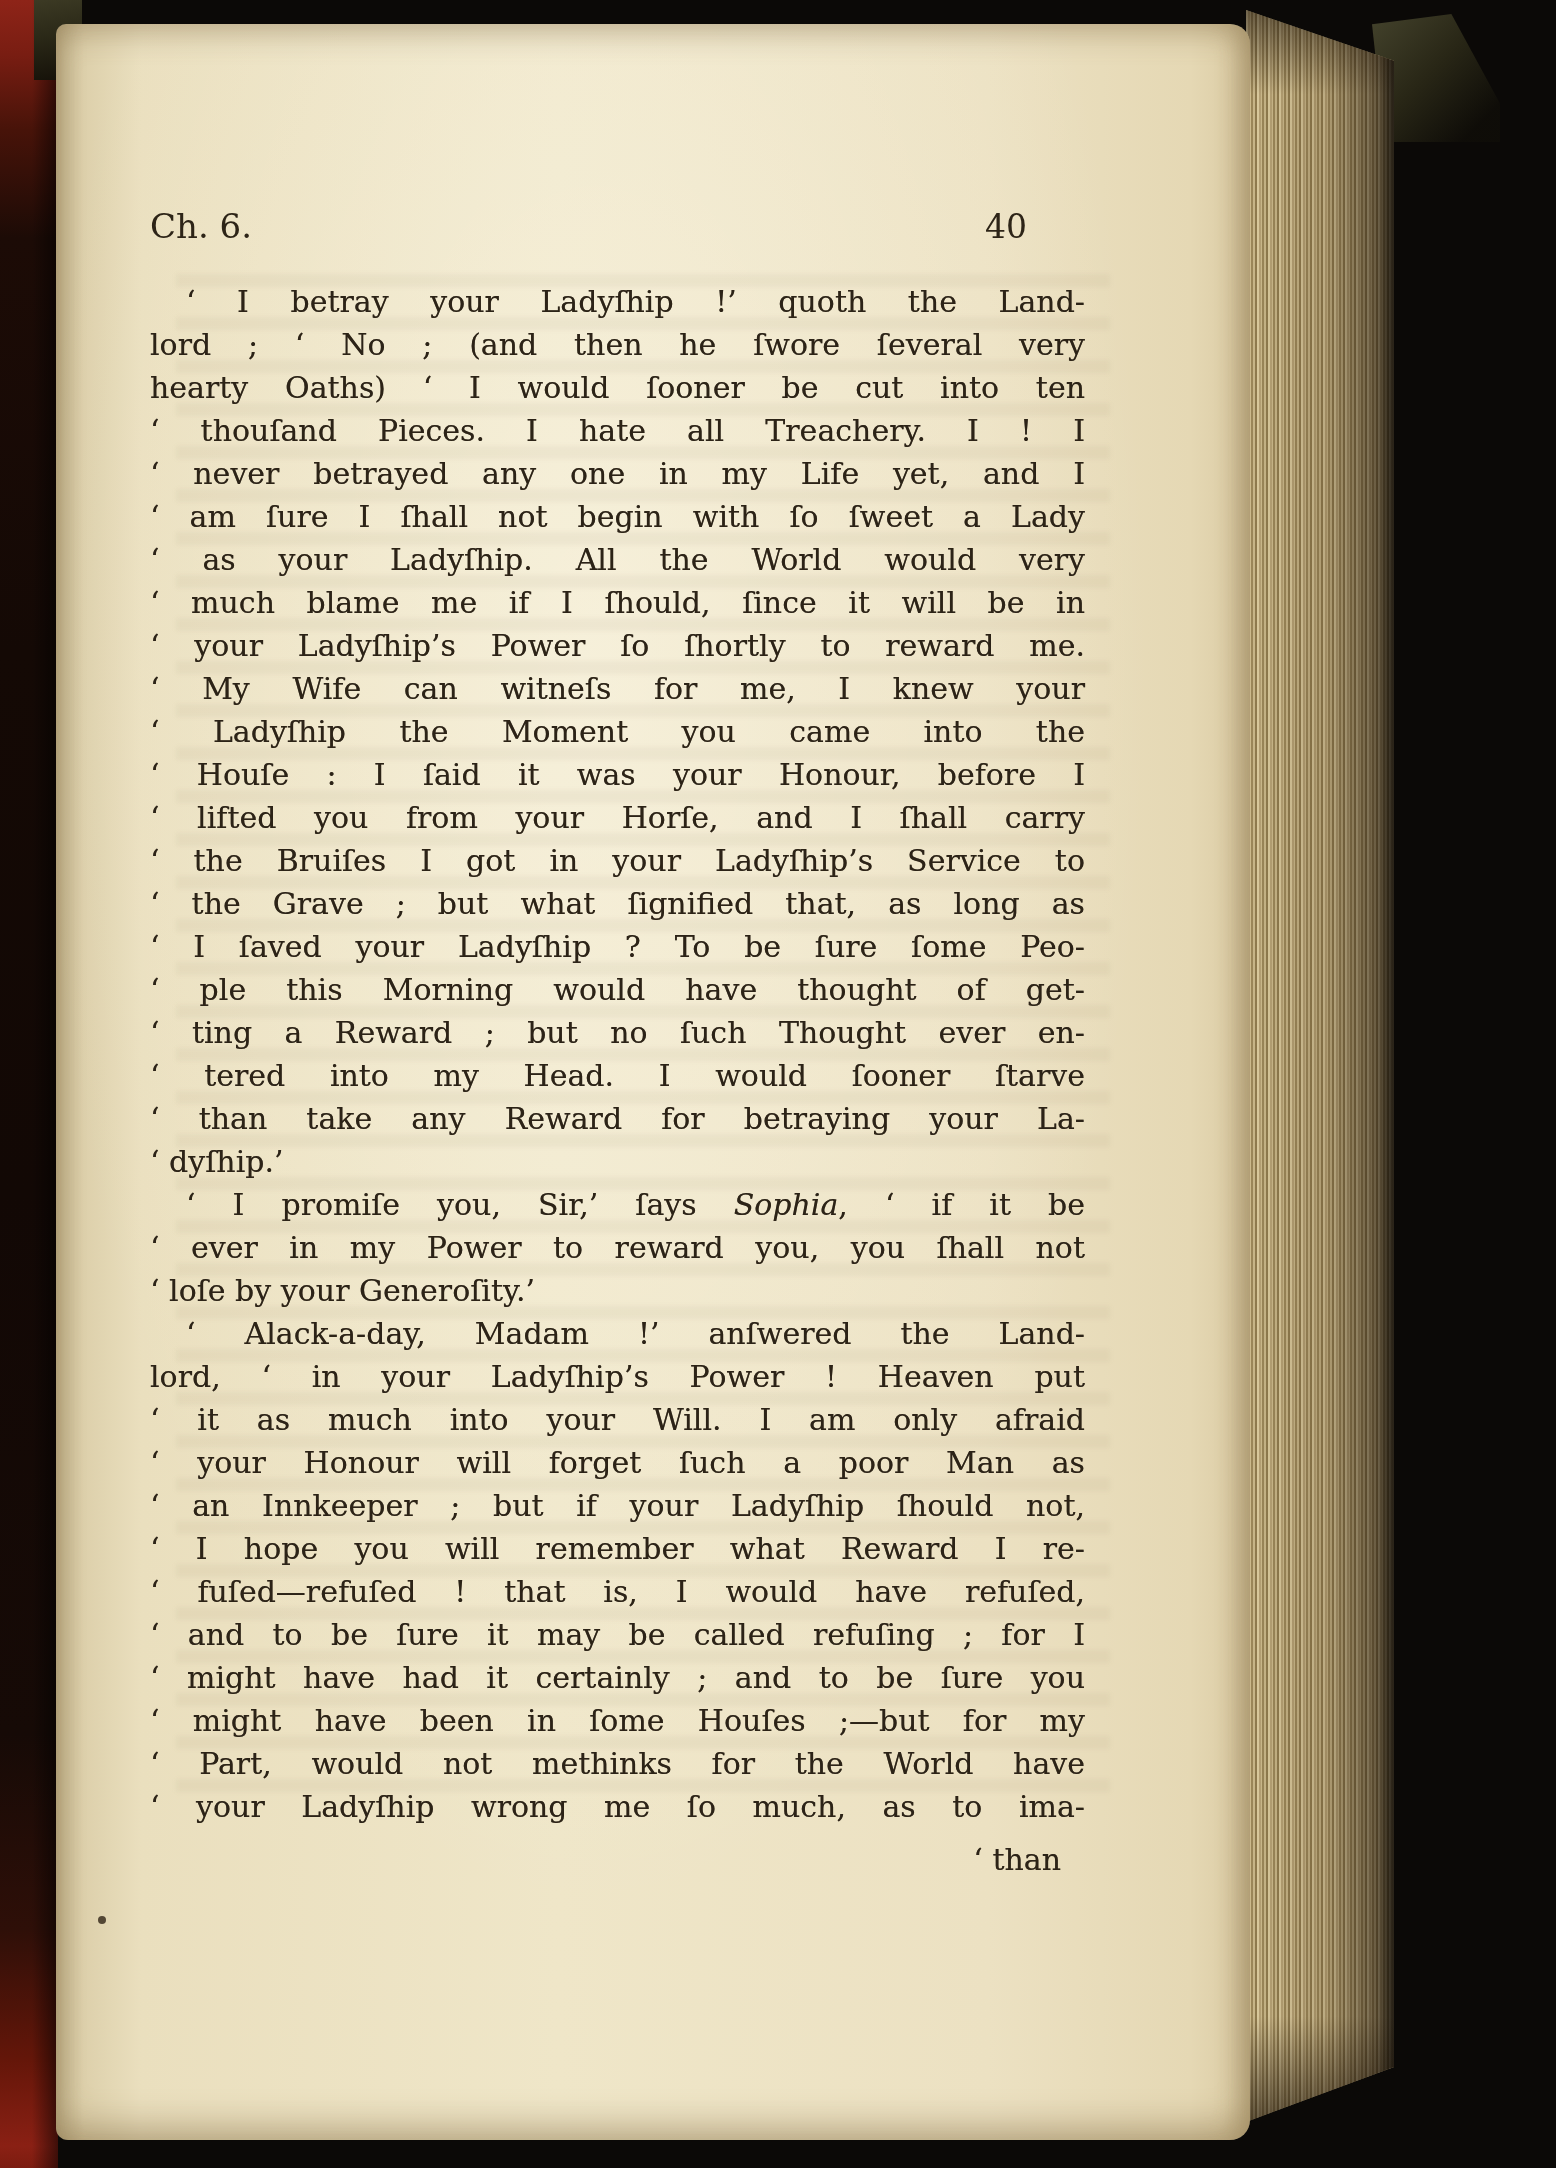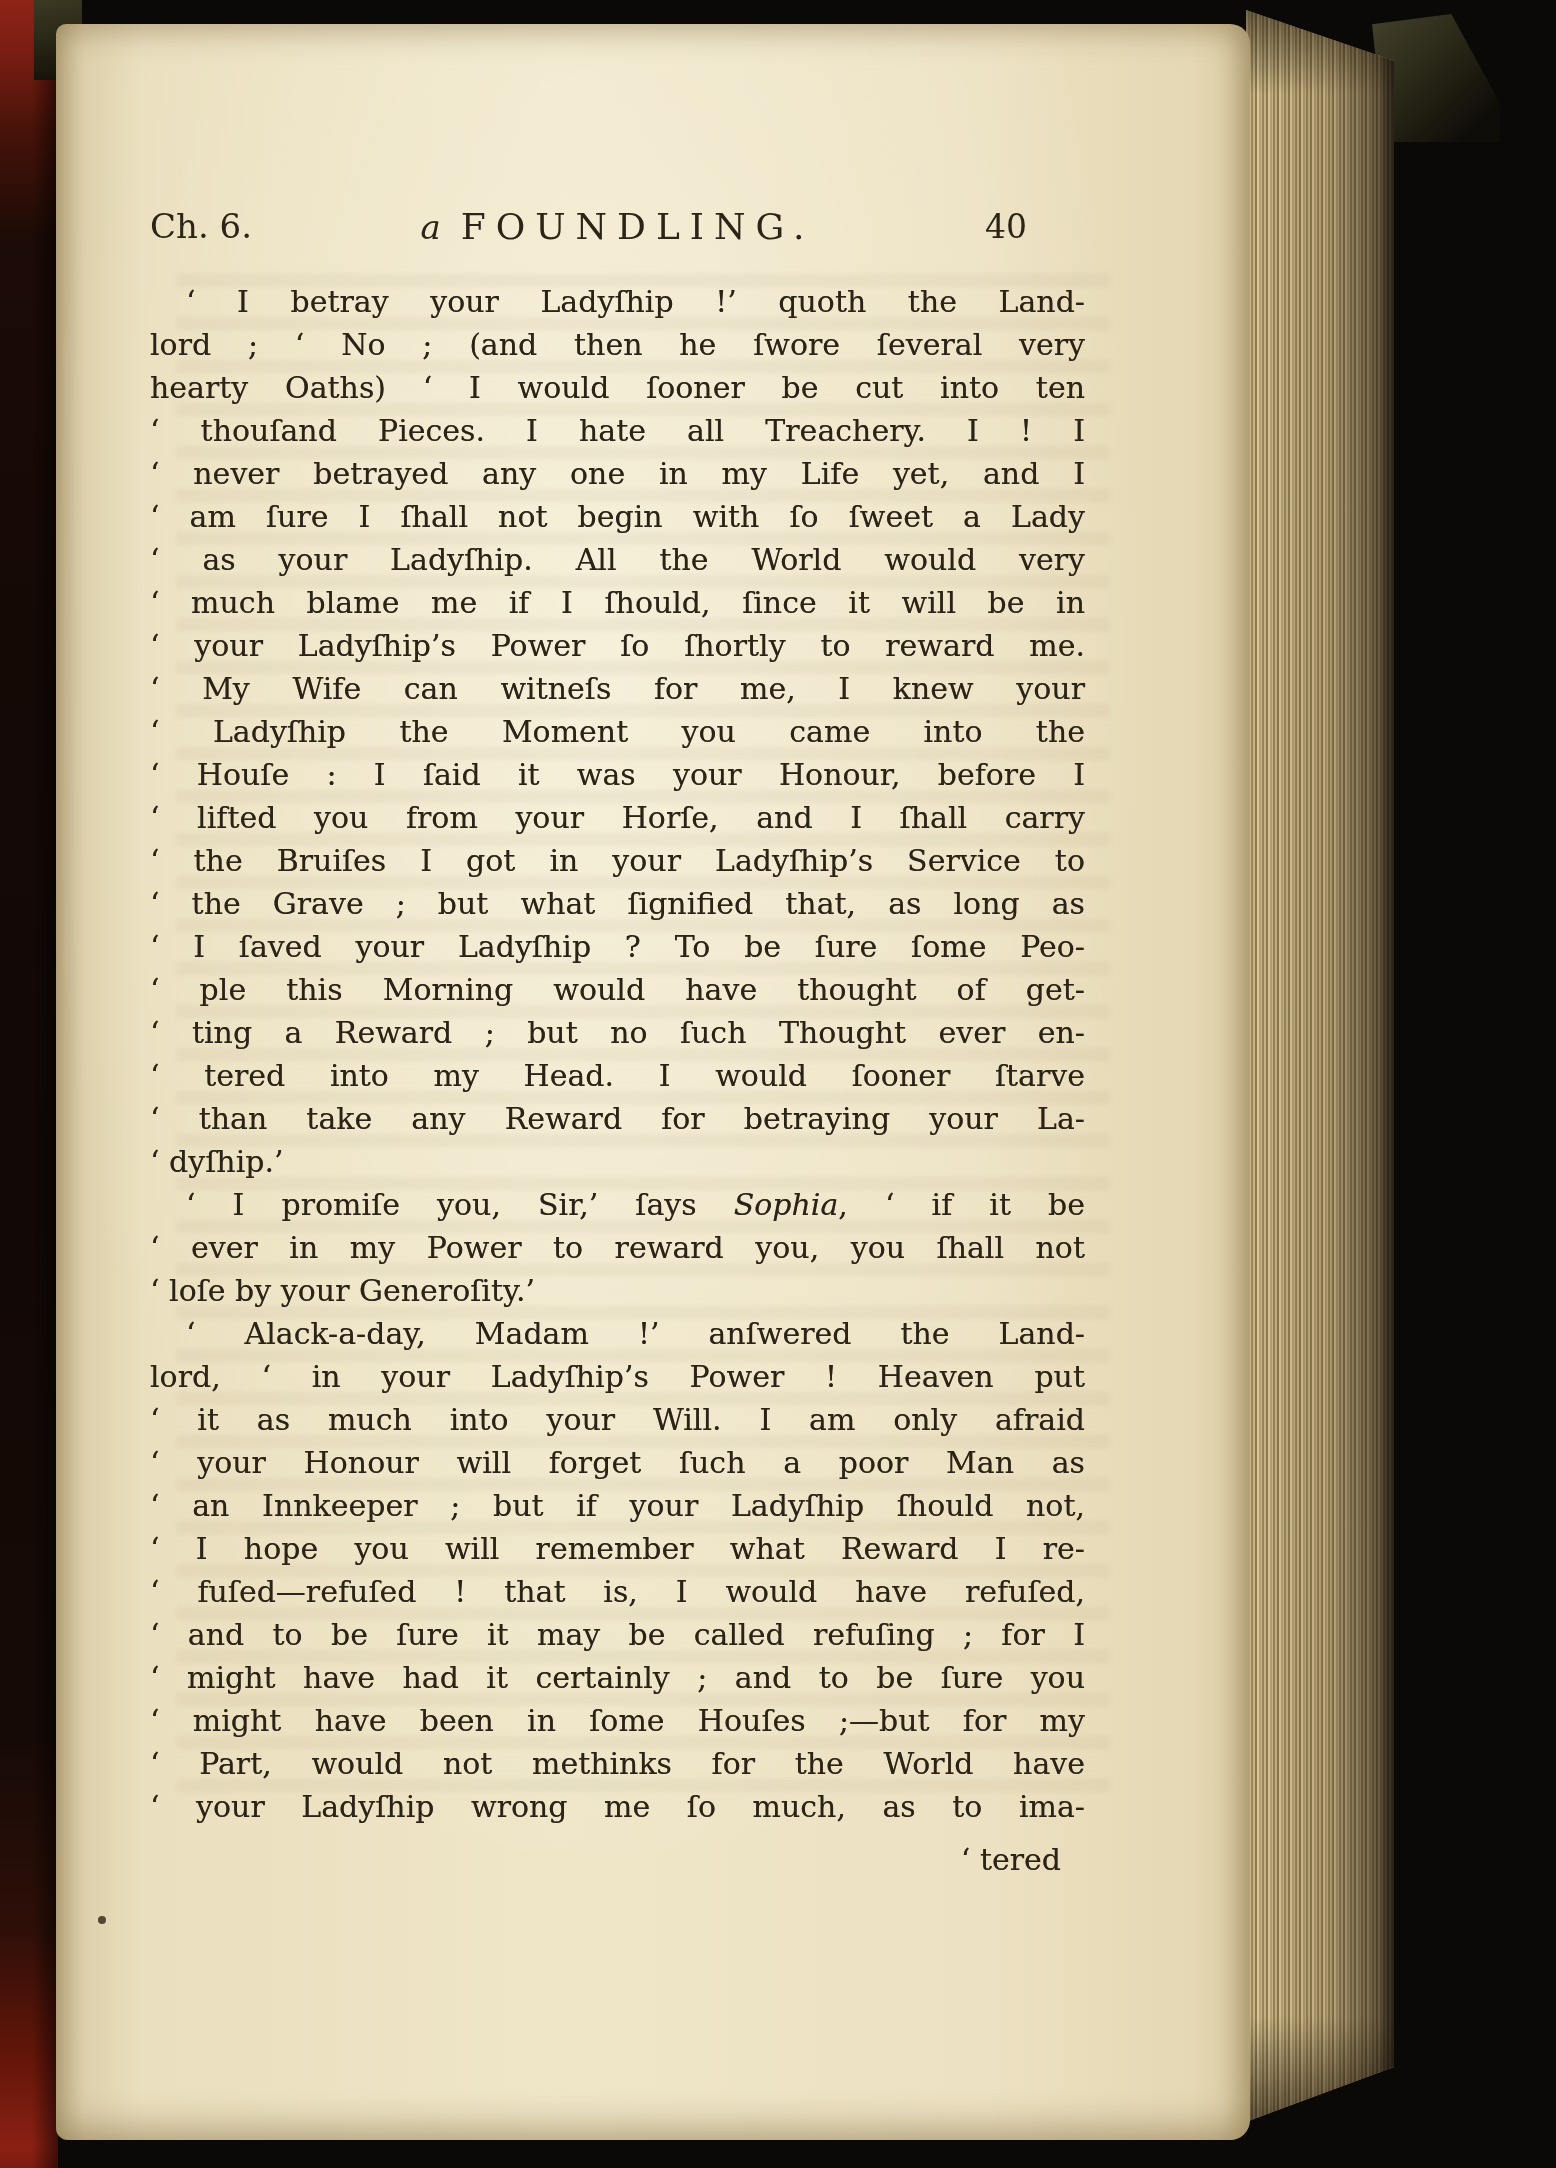--- a/index.html
+++ b/index.html
@@ -114,21 +114,20 @@
 
 <div class="scene">
   <div class="cover-corner"></div>
   <div class="fore-edge"></div>
   <div class="binding"></div>
   <div class="marble"></div>
 
   <div class="page">
     <div class="header">
       <span class="chap">Ch. 6.</span>
-      <span class="title"><span class="article">a</span><span class="main">FOUNDLING.</span></span>
       <span class="pagenum">40</span>
     </div>
 
     <div class="text-block">
         <div class="line indent just"><span>‘ I betray your Ladyſhip !’ quoth the Land-</span></div>
         <div class="line just"><span>lord ; ‘ No ; (and then he ſwore ſeveral very</span></div>
         <div class="line just"><span>hearty Oaths) ‘ I would ſooner be cut into ten</span></div>
         <div class="line just"><span>‘ thouſand Pieces. I hate all Treachery. I ! I</span></div>
         <div class="line just"><span>‘ never betrayed any one in my Life yet, and I</span></div>
         <div class="line just"><span>‘ am ſure I ſhall not begin with ſo ſweet a Lady</span></div>
@@ -157,17 +156,17 @@
         <div class="line just"><span>‘ an Innkeeper ; but if your Ladyſhip ſhould not,</span></div>
         <div class="line just"><span>‘ I hope you will remember what Reward I re-</span></div>
         <div class="line just"><span>‘ fuſed—refuſed ! that is, I would have refuſed,</span></div>
         <div class="line just"><span>‘ and to be ſure it may be called refuſing ; for I</span></div>
         <div class="line just"><span>‘ might have had it certainly ; and to be ſure you</span></div>
         <div class="line just"><span>‘ might have been in ſome Houſes ;—but for my</span></div>
         <div class="line just"><span>‘ Part, would not methinks for the World have</span></div>
         <div class="line just"><span>‘ your Ladyſhip wrong me ſo much, as to ima-</span></div>
       </div>
 
-    <div class="catchword">‘ tered</div>
+    <div class="catchword">‘ than</div>
 
     <div class="speck"></div>
   </div>
 </div>
 
 </body></html>

